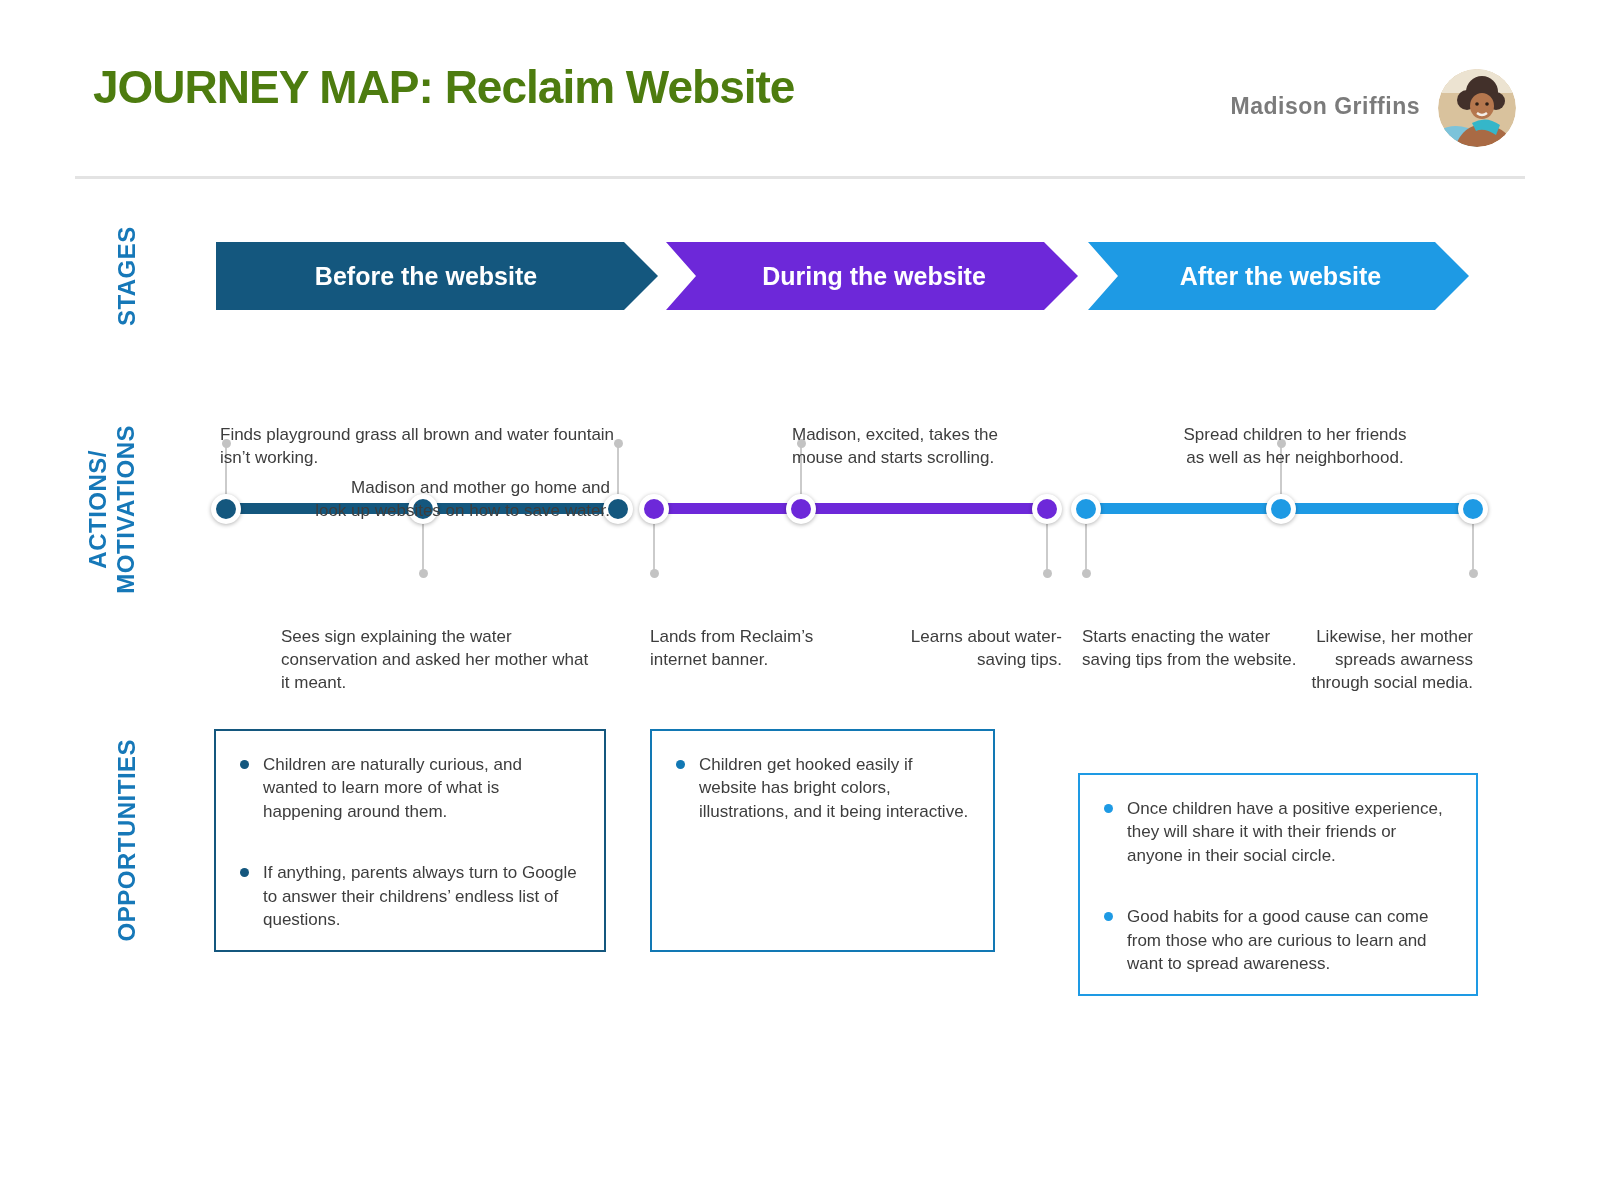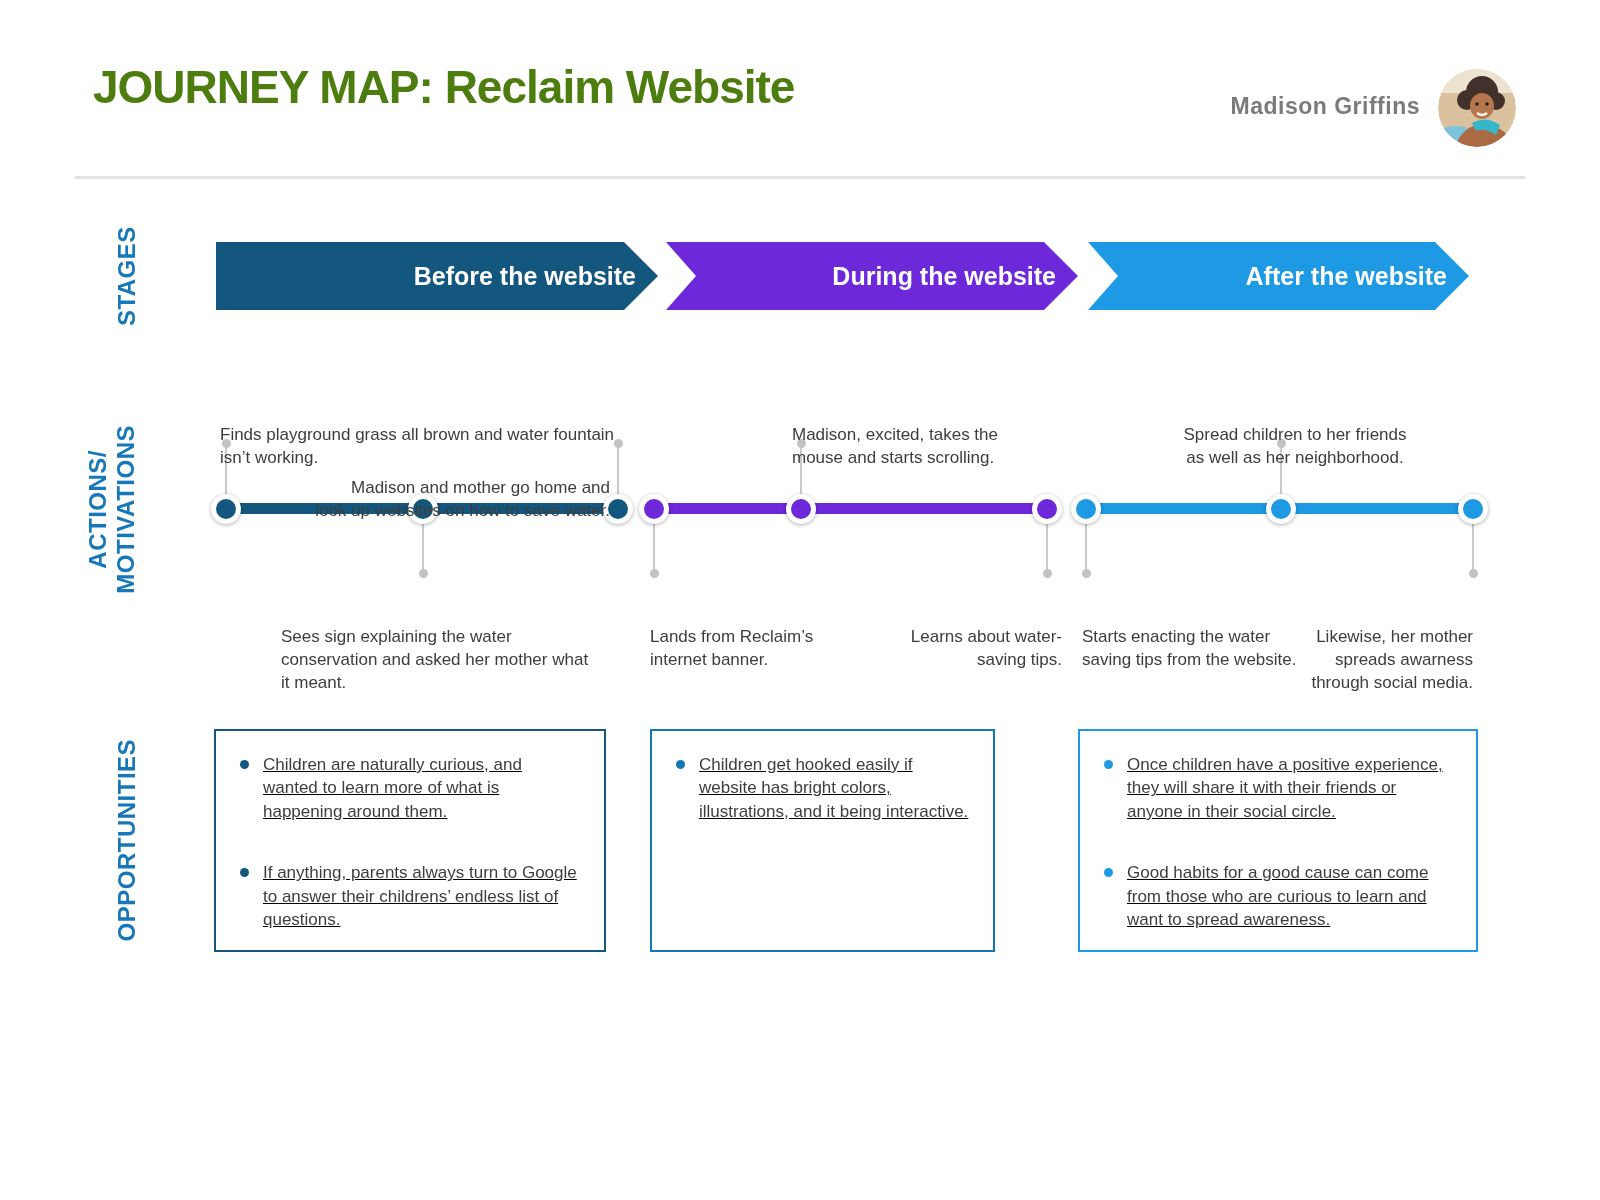--- a/index.html
+++ b/index.html
@@ -12,38 +12,38 @@
   .author{position:absolute;left:1100px;top:93px;width:320px;text-align:right;font-size:23px;font-weight:bold;color:#7b7b7b;letter-spacing:.5px;}
   .avatar{position:absolute;left:1438px;top:69px;width:78px;height:78px;border-radius:50%;overflow:hidden;}
   .divider{position:absolute;left:75px;top:176px;width:1450px;height:3px;background:#e3e3e3;}
   
   .vlabel{position:absolute;color:#1678b8;font-weight:bold;font-size:24px;letter-spacing:.5px;
           transform:rotate(-90deg);text-align:center;white-space:nowrap;line-height:1.18;}
   .vl-stages{left:67px;top:262px;width:120px;}
   .vl-actions{left:22px;top:481px;width:180px;}
   .vl-opps{left:22px;top:826px;width:210px;}
   
-  .stage{position:absolute;top:242px;height:68px;display:flex;align-items:center;justify-content:flex-end;
+  .stage{position:absolute;top:242px;height:68px;display:flex;align-items:center;justify-content:center;
          color:#fff;font-weight:bold;font-size:25px;box-sizing:border-box;padding-right:22px;}
   .stage.first{clip-path:polygon(0 0,calc(100% - 34px) 0,100% 50%,calc(100% - 34px) 100%,0 100%);}
   .stage.notched{clip-path:polygon(0 0,calc(100% - 34px) 0,100% 50%,calc(100% - 34px) 100%,0 100%,30px 50%);padding-left:26px;}
   .bg1{background:#14577e;} .bg2{background:#6d28d9;} .bg3{background:#1e9ae4;}
   
   .tline{position:absolute;top:503px;height:11px;border-radius:2px;}
   .dot{position:absolute;top:494px;width:20px;height:20px;border-radius:50%;border:5px solid #fff;
        box-shadow:0 1px 4px rgba(0,0,0,.30);box-sizing:content-box;}
   .leadline{position:absolute;width:2px;background:#cbcbcb;}
   .leaddot{position:absolute;width:9px;height:9px;border-radius:50%;background:#c3c3c3;}
   .above .leadline{top:447px;height:49px;} 
   .below .leadline{top:522px;height:48px;}
   .ann{position:absolute;font-size:17px;color:#3d3d3d;line-height:1.35;white-space:pre-line;margin-top:43px;}
   
   .obox{position:absolute;top:729px;height:223px;background:#fff;border:2px solid;box-sizing:border-box;
-        padding:22px 24px 0 24px;text-decoration:underline;}
-  .b1{border-color:#14577e;} .b2{border-color:#1278b4;} .b3{border-color:#1e9ae4;}
+        padding:22px 24px 0 24px;}
+  .b1{border-color:#14577e;} .b2{border-color:#1278b4;} .b3{border-color:#1e9ae4;margin-top:44px;}
   .oitem{display:flex;margin-bottom:38px;font-size:17px;color:#3d3d3d;line-height:1.38;}
   .bullet{width:9px;height:9px;border-radius:50%;margin-top:7px;margin-right:14px;flex:none;}
   .f1{background:#14577e;} .f2{background:#1278b4;} .f3{background:#1e9ae4;}
 </style>
 </head>
 <body>
 
 <div class="canvas">
 
   <div class="title">JOURNEY MAP: Reclaim Website</div>

